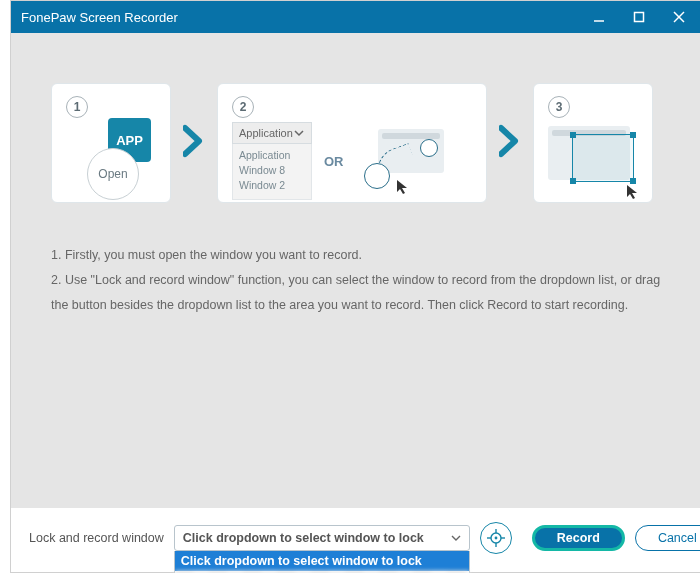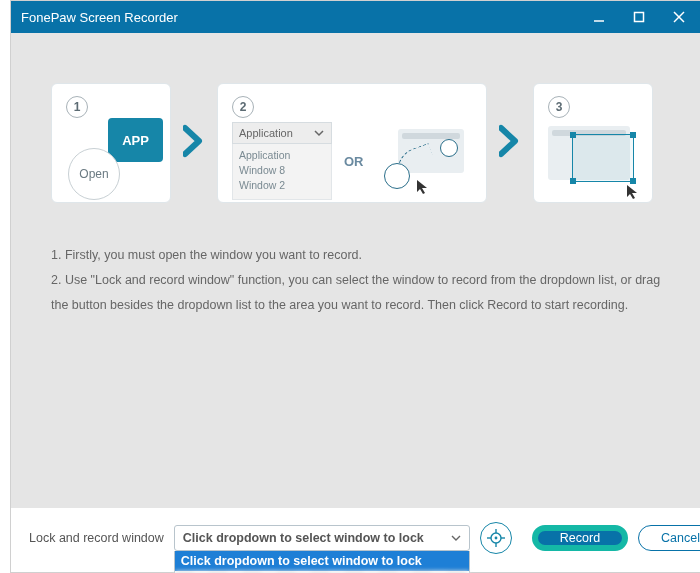--- a/index.html
+++ b/index.html
@@ -9,26 +9,26 @@
   .titlebar .spacer { flex: 1; }
   .winbtn { width: 40px; height: 32px; display: flex; align-items: center; justify-content: center; cursor: pointer; }
   .winbtn svg { stroke: #fff; }
   .content { padding: 30px 40px 0 40px; }
   .steps-row { display: flex; align-items: center; gap: 10px; margin: 20px 0 40px 0; }
   .step-card { border: 1px solid #dfe6ea; border-radius: 6px; padding: 12px 14px 14px 14px; position: relative; background: #fff; flex-shrink: 0; }
   .step-num { width: 22px; height: 22px; border: 1px solid #a8b2b8; border-radius: 50%; display: flex; align-items: center; justify-content: center; font-size: 12px; color: #5c6b73; font-weight: 600; margin-bottom: 8px; }
   .arrow-big { flex-shrink: 0; padding: 0 2px; }
   
   .s1 { width: 120px; height: 120px; }
-  .app-badge { position: absolute; top: 34px; left: 56px; width: 55px; height: 44px; background: #1686a8; border-radius: 4px; color: #fff; font-weight: bold; font-size: 13px; display: flex; align-items: center; justify-content: center; }
-  .open-circle { position: absolute; top: 64px; left: 16px; width: 52px; height: 52px; border: 1px solid #c8d0d4; border-radius: 50%; background: #fff; display: flex; align-items: center; justify-content: center; font-size: 12px; color: #6a7a82; }
+  .app-badge { position: absolute; top: 34px; left: 56px; width: 43px; height: 44px; background: #1686a8; border-radius: 4px; color: #fff; font-weight: bold; font-size: 13px; display: flex; align-items: center; justify-content: center; }
+  .open-circle { position: absolute; top: 64px; left: 35px; width: 52px; height: 52px; border: 1px solid #c8d0d4; border-radius: 50%; background: #fff; display: flex; align-items: center; justify-content: center; font-size: 12px; color: #6a7a82; }
   
   .s2 { width: 270px; height: 120px; }
   .s2-body { display: flex; align-items: center; gap: 12px; margin-top: -4px; }
-  .dropdown-illus { width: 100px; }
+  .dropdown-illus { width: 80px; }
   .dd-head { background: #ededed; border: 1px solid #d6dce0; height: 22px; display: flex; align-items: center; padding: 0 6px; font-size: 11px; color: #666; justify-content: space-between; }
   .dd-list { background: #f3f3f3; border: 1px solid #e2e6e9; border-top: none; padding: 4px 6px 6px 6px; }
   .dd-list div { font-size: 10.5px; color: #7a8a92; line-height: 15px; }
   .or-txt { font-size: 13px; color: #6a8aa0; font-weight: 700; }
   .target-illus { position: relative; width: 88px; height: 64px; }
   .tgt-win { position: absolute; top: 0; right: 0; width: 66px; height: 44px; background: #e9eef1; border-radius: 3px; }
   .tgt-win::before { content:""; position:absolute; top:4px; left:4px; right:4px; height:6px; background:#d0d8dd; border-radius:2px; }
   .tgt-cross-sm { position:absolute; top:10px; right:6px; width:18px; height:18px; border:1.5px solid #2a6e8a; border-radius:50%; background:#fff; }
   .tgt-cross-lg { position:absolute; bottom:4px; left:8px; width:26px; height:26px; border:1.5px solid #2a6e8a; border-radius:50%; background:#fff; }
   .tgt-cursor { position:absolute; bottom:-2px; left:40px; }
@@ -50,21 +50,21 @@
   .bb-label { font-size: 12.5px; color:#555; white-space:nowrap; }
   .bb-select { position:relative; flex:0 0 296px;font-weight:bold; }
   .bb-select-field { width:100%; height:26px; border:1px solid #b8c4cc; border-radius:3px; background:#fff; font-size:12.5px; color:#555; padding:0 24px 0 8px; display:flex; align-items:center; cursor:pointer; position:relative; }
   .bb-select-field .chev { position:absolute; right:6px; top:50%; transform:translateY(-50%); }
   .bb-dropdown { position:absolute; top:26px; left:0; width:100%; border:1px solid #b8c4cc; border-top:none; background:#fff; z-index:5; }
   .bb-dropdown .opt { height:20px; font-size:12.5px; padding:0 6px; display:flex; align-items:center; color:#444; cursor:pointer; }
   .bb-dropdown .opt.sel { background:#1e7fd6; color:#fff; }
   .bb-blur { height:100px; background: repeating-linear-gradient(90deg,#e4e4e4 0 18px,#ededed 18px 34px); filter:blur(2px); padding:4px 6px; display:flex; flex-direction:column; gap:6px; }
   .target-btn { width:32px; height:32px; border:1.5px solid #1686a8; border-radius:50%; display:flex; align-items:center; justify-content:center; cursor:pointer; flex-shrink:0; }
   .pill-btn { height:26px; border-radius:13px; font-size:12.5px; padding:0 22px; display:flex; align-items:center; justify-content:center; cursor:pointer; flex-shrink:0; }
-  .pill-primary { background:#0872a8; color:#fff; border:6px solid #14b8a6; }
+  .pill-primary { background:#0872a8; color:#fff; border:3px solid #14b8a6;font-weight:bold; }
   .pill-secondary { background:#fff; color:#0872a8; border:1px solid #0872a8; }
 </style>
 </head>
 <body>
 
 <div class="window">
 
   <div class="titlebar">
     <span>FonePaw Screen Recorder</span>
     <div class="spacer"></div>

